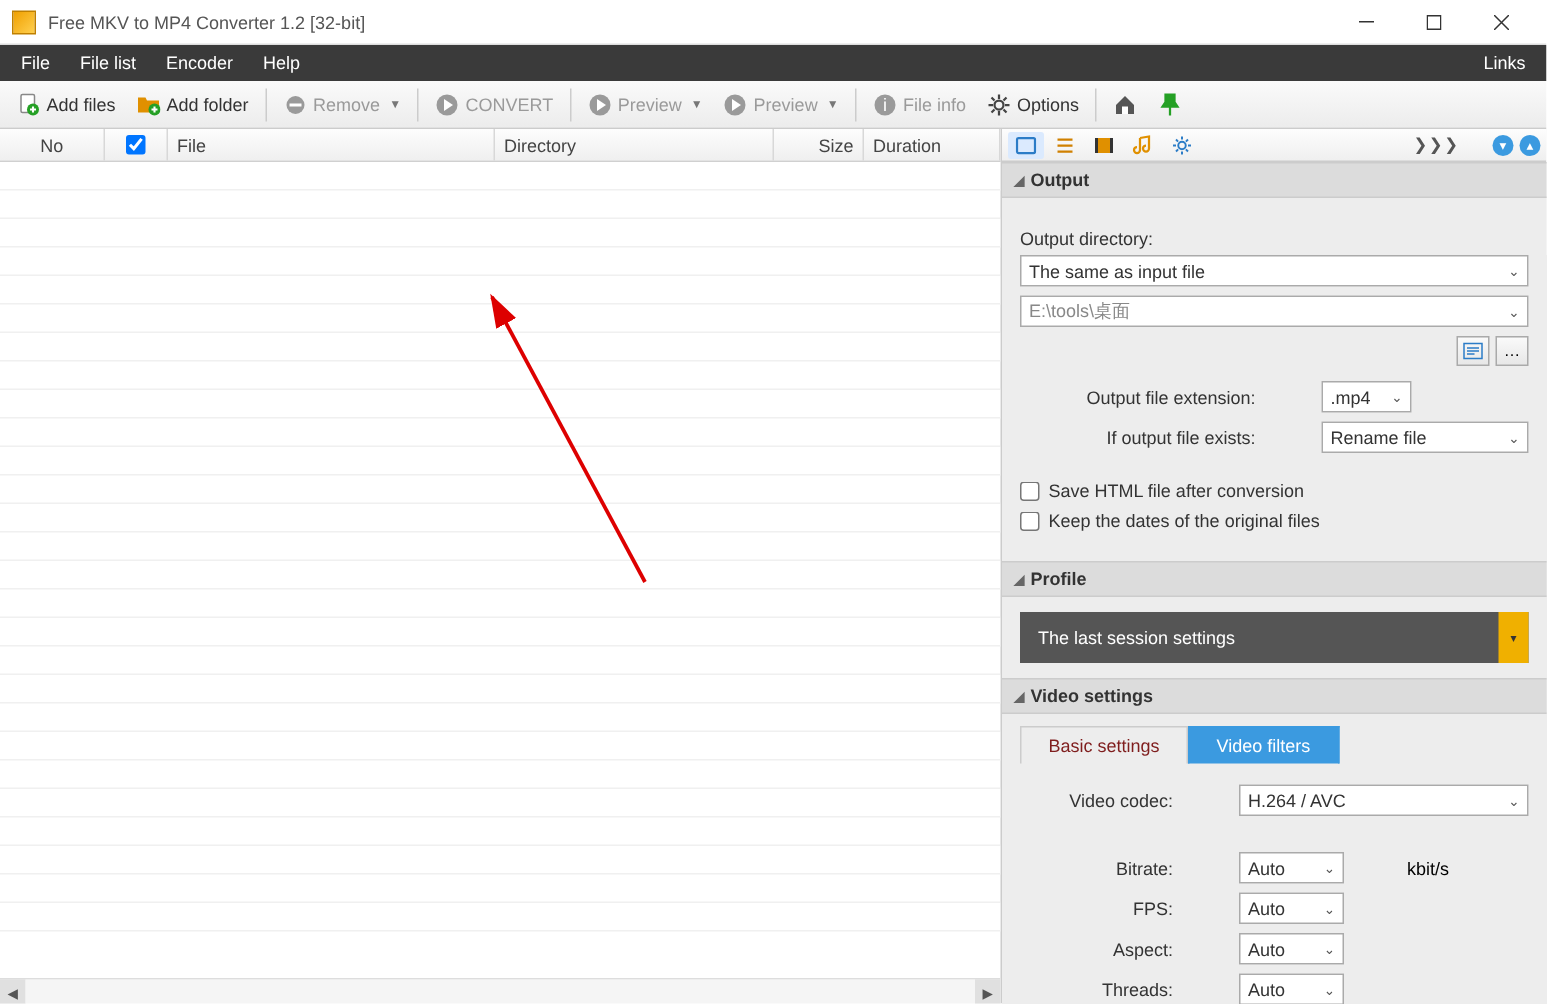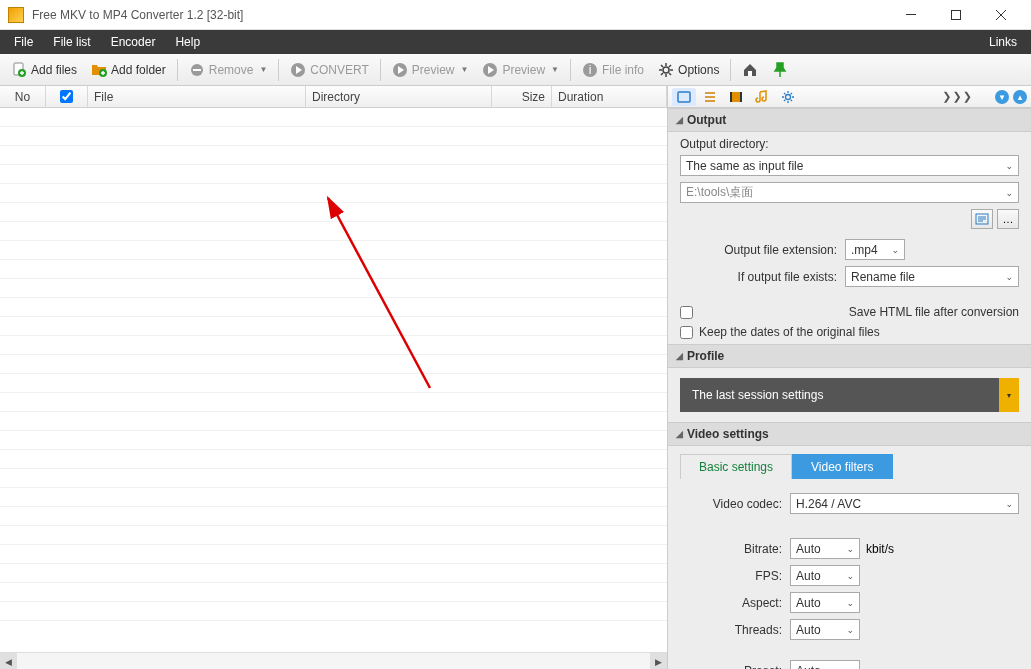--- a/index.html
+++ b/index.html
@@ -25,21 +25,21 @@
 .tool-sep { width: 1px; height: 22px; background: #ccc; margin: 0 4px; }
 .dd-arrow { font-size: 8px; color: #777; margin-left: 2px; }
 
 
 .main { flex: 1; display: flex; min-height: 0; }
 
 
 .file-list { flex: 1; display: flex; flex-direction: column; border-right: 1px solid #ccc; min-width: 0; background: #fff; }
 .list-header { display: flex; height: 22px; background: linear-gradient(#fdfdfd,#efefef); border-bottom: 1px solid #d0d0d0; }
 .list-header .col { border-right: 1px solid #d8d8d8; display: flex; align-items: center; padding: 0 6px; color: #444; }
-.col-no { width: 46px; justify-content: center; }
+.col-no { width: 70px; justify-content: center; }
 .col-chk { width: 42px; justify-content: center; }
 .col-file { width: 218px; }
 .col-dir { width: 186px; }
 .col-size { width: 60px; justify-content: flex-end; padding-right: 10px; }
 .col-dur { flex: 1; }
 .list-body { flex: 1; overflow: auto; position: relative; }
 .list-body .row { height: 19px; border-bottom: 1px solid #f0f0f0; }
 .list-body .row:nth-child(odd) { background: #fff; }
 .hscroll { height: 17px; background: #f0f0f0; border-top: 1px solid #ddd; display: flex; }
 .hscroll .sbtn { width: 17px; height: 17px; background: #e0e0e0; display: flex; align-items: center; justify-content: center; font-size: 9px; color: #555; }
@@ -54,40 +54,40 @@
 .side-tabs .chev { margin-left: auto; font-size: 11px; letter-spacing: 1px; color: #555; padding: 0 18px; }
 .side-tabs .circ { width: 14px; height: 14px; border-radius: 50%; background: #3b9ae0; color: #fff; font-size: 9px; display: flex; align-items: center; justify-content: center; margin-left: 2px; }
 
 .side-body { flex: 1; overflow-y: auto; overflow-x: hidden; padding-right: 0; }
 .side-body::-webkit-scrollbar { width: 17px; }
 .side-body::-webkit-scrollbar-track { background: #f0f0f0; }
 .side-body::-webkit-scrollbar-thumb { background: #c0c0c0; }
 
 .section-head { background: #dcdcdc; padding: 4px 8px; font-weight: bold; color: #333; border-top: 1px solid #ccc; border-bottom: 1px solid #ccc; display: flex; align-items: center; gap: 4px; }
 .section-head .tri { font-size: 9px; color: #666; }
-.section-body { padding: 5px 12px; background: #ededed; }
+.section-body { padding: 20px 12px; background: #ededed; }
 
 .field-label { color: #333; margin-bottom: 4px; }
 .sel { display: flex; align-items: center; background: #fff; border: 1px solid #aaa; height: 21px; padding: 0 5px; color: #333; position: relative; }
 .sel .arrow { margin-left: auto; font-size: 9px; color: #555; }
 .sel.disabled { background: #ffffff; color: #888; }
 .btnrow { display: flex; justify-content: flex-end; gap: 4px; margin-top: 6px; }
 .sq-btn { width: 22px; height: 20px; background: linear-gradient(#fafafa,#e7e7e7); border: 1px solid #aaa; display: flex; align-items: center; justify-content: center; font-size: 11px; }
 
-.form-row { display: flex; align-items: center; margin-bottom: 6px; }
+.form-row { display: flex; align-items: center; margin-bottom: 6px; gap: 36px; }
 .form-row .lbl { text-align: right; padding-right: 8px; color: #333; }
 .chk-row { display: flex; align-items: center; gap: 6px; margin-top: 6px; color: #333; }
 .chk-row input { width: 13px; height: 13px; }
 
 .profile-bar { background: #555; color: #fff; display: flex; align-items: center; margin: 0; }
 .profile-bar .txt { padding: 10px 12px; }
 .profile-bar .y { margin-left: auto; width: 20px; background: #f0b000; align-self: stretch; display: flex; align-items: center; justify-content: center; font-size: 8px; color: #333; }
 
 .sub-tabs { display: flex; background: #ededed; margin-top: 8px; }
-.sub-tabs .st { padding: 5px 18px; border: 1px solid #ccc; border-bottom: none; background: #ededed; color: #15803d; }
+.sub-tabs .st { padding: 5px 18px; border: 1px solid #ccc; border-bottom: none; background: #ededed; color: #7f1d1d; }
 .sub-tabs .st.active { background: #3b9ae0; color: #fff; border-color: #3b9ae0; }
 
 
 .arrow-annot { position: absolute; top: 80px; left: 200px; pointer-events: none; }
 
 
 .ic-green { fill: #25a025; }
 .ic-orange { fill: #e09000; }
 .ic-gray { fill: #9a9a9a; }
 .ic-dark { fill: #555; }
@@ -338,21 +338,21 @@
           </div>
         </div>
         <div class="form-row">
           <div class="lbl" style="width:165px;">If output file exists:</div>
           <div class="sel" style="flex:1;">
             <span>Rename file</span>
             <span class="arrow">⌄</span>
           </div>
         </div>
 
-        <div class="chk-row" style="margin-top:18px;justify-content:space-between;">
+        <div class="chk-row" style="margin-top:18px;">
           <input type="checkbox" style="">
           <span>Save HTML file after conversion</span>
         </div>
         <div class="chk-row">
           <input type="checkbox" style="">
           <span>Keep the dates of the original files</span>
         </div>
       </div>
 
       <div class="section-head">

